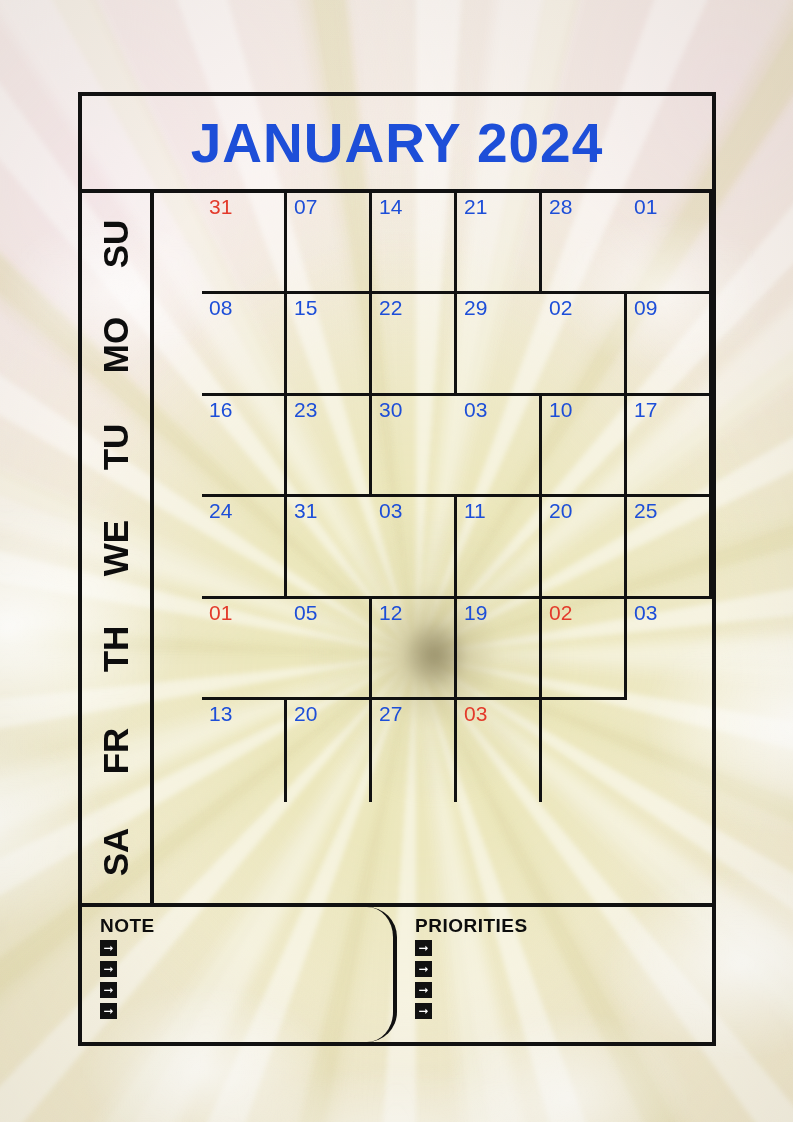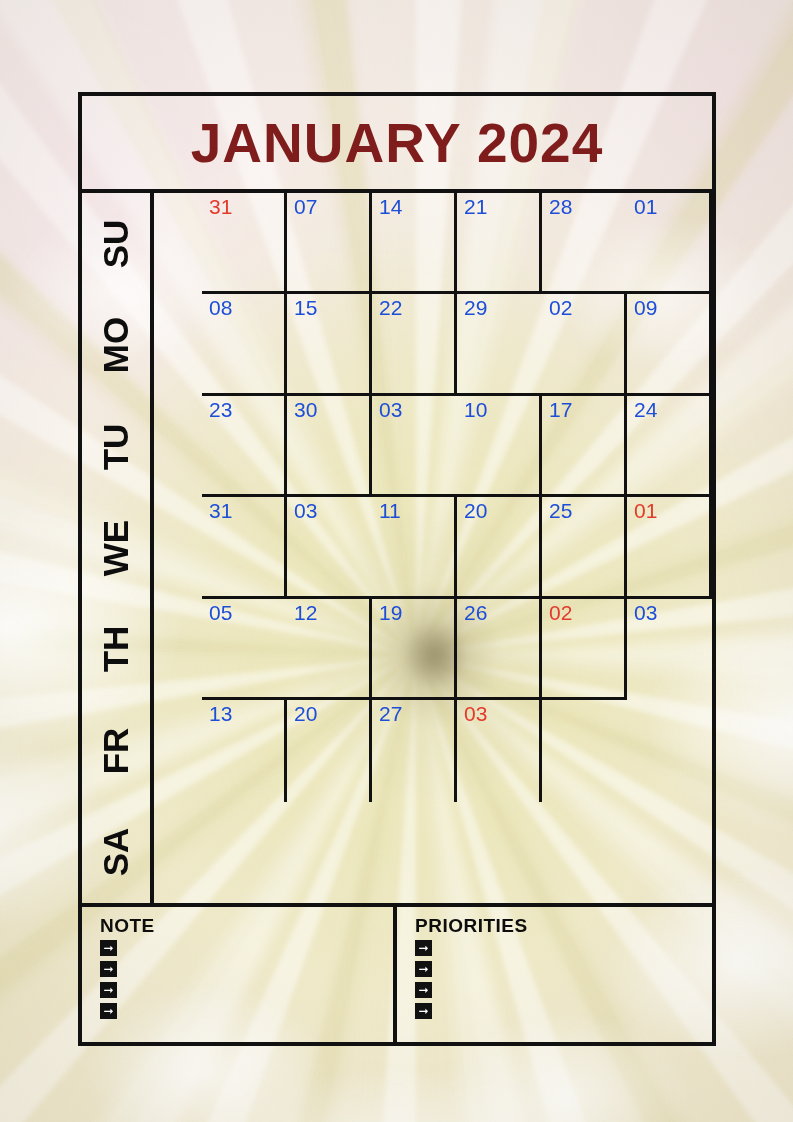--- a/index.html
+++ b/index.html
@@ -103,21 +103,21 @@
     border-bottom: 4px solid #111;
     display: flex;
     align-items: center;
     justify-content: center;
     flex: none;
   }
   .cal-title {
     font-size: 55px;
     font-weight: bold;
     letter-spacing: 1px;
-    color: #7f1d1d;
+    color: #1d4ed8;
     font-family: "Liberation Sans", sans-serif;
     white-space: nowrap;
   }
 
   .cal-body {
     flex: 1 1 auto;
     display: flex;
     min-height: 0;
   }
 
@@ -181,20 +181,21 @@
   .cal-bottom {
     flex: none;
     height: 135px;
     border-top: 4px solid #111;
     display: flex;
   }
   .note-box, .prio-box {
     flex: 1 1 50%;
     padding: 8px 0 0 18px;
     box-sizing: border-box;
+    border-radius: 30px;
   }
   .note-box {
     border-right: 4px solid #111;
   }
   .box-title {
     font-size: 19px;
     font-weight: bold;
     color: #0d0d0d;
     letter-spacing: .5px;
     margin-bottom: 2px;
@@ -298,20 +299,23 @@
           <span class="date-num">29</span>
         </div>
 
       <div class="date-cell">
           <span class="date-num">02</span>
         </div>
       <div class="date-cell">
           <span class="date-num">09</span>
         </div>
       <div class="date-cell">
+          <span class="date-num">16</span>
+        </div>
+      <div class="date-cell">
           <span class="date-num">23</span>
         </div>
       <div class="date-cell">
           <span class="date-num">30</span>
         </div>
 
       <div class="date-cell">
           <span class="date-num">03</span>
         </div>
       <div class="date-cell">
@@ -344,23 +348,20 @@
         </div>
 
       <div class="date-cell">
           <span class="date-num">05</span>
         </div>
       <div class="date-cell">
           <span class="date-num">12</span>
         </div>
       <div class="date-cell">
           <span class="date-num">19</span>
-        </div>
-      <div class="date-cell">
-          <span class="date-num">26</span>
         </div>
       <div class="date-cell">
           <span class="date-num muted">02</span>
         </div>
 
       <div class="date-cell">
           <span class="date-num">03</span>
         </div>
       <div class="date-cell">
           <span class="date-num">13</span>

